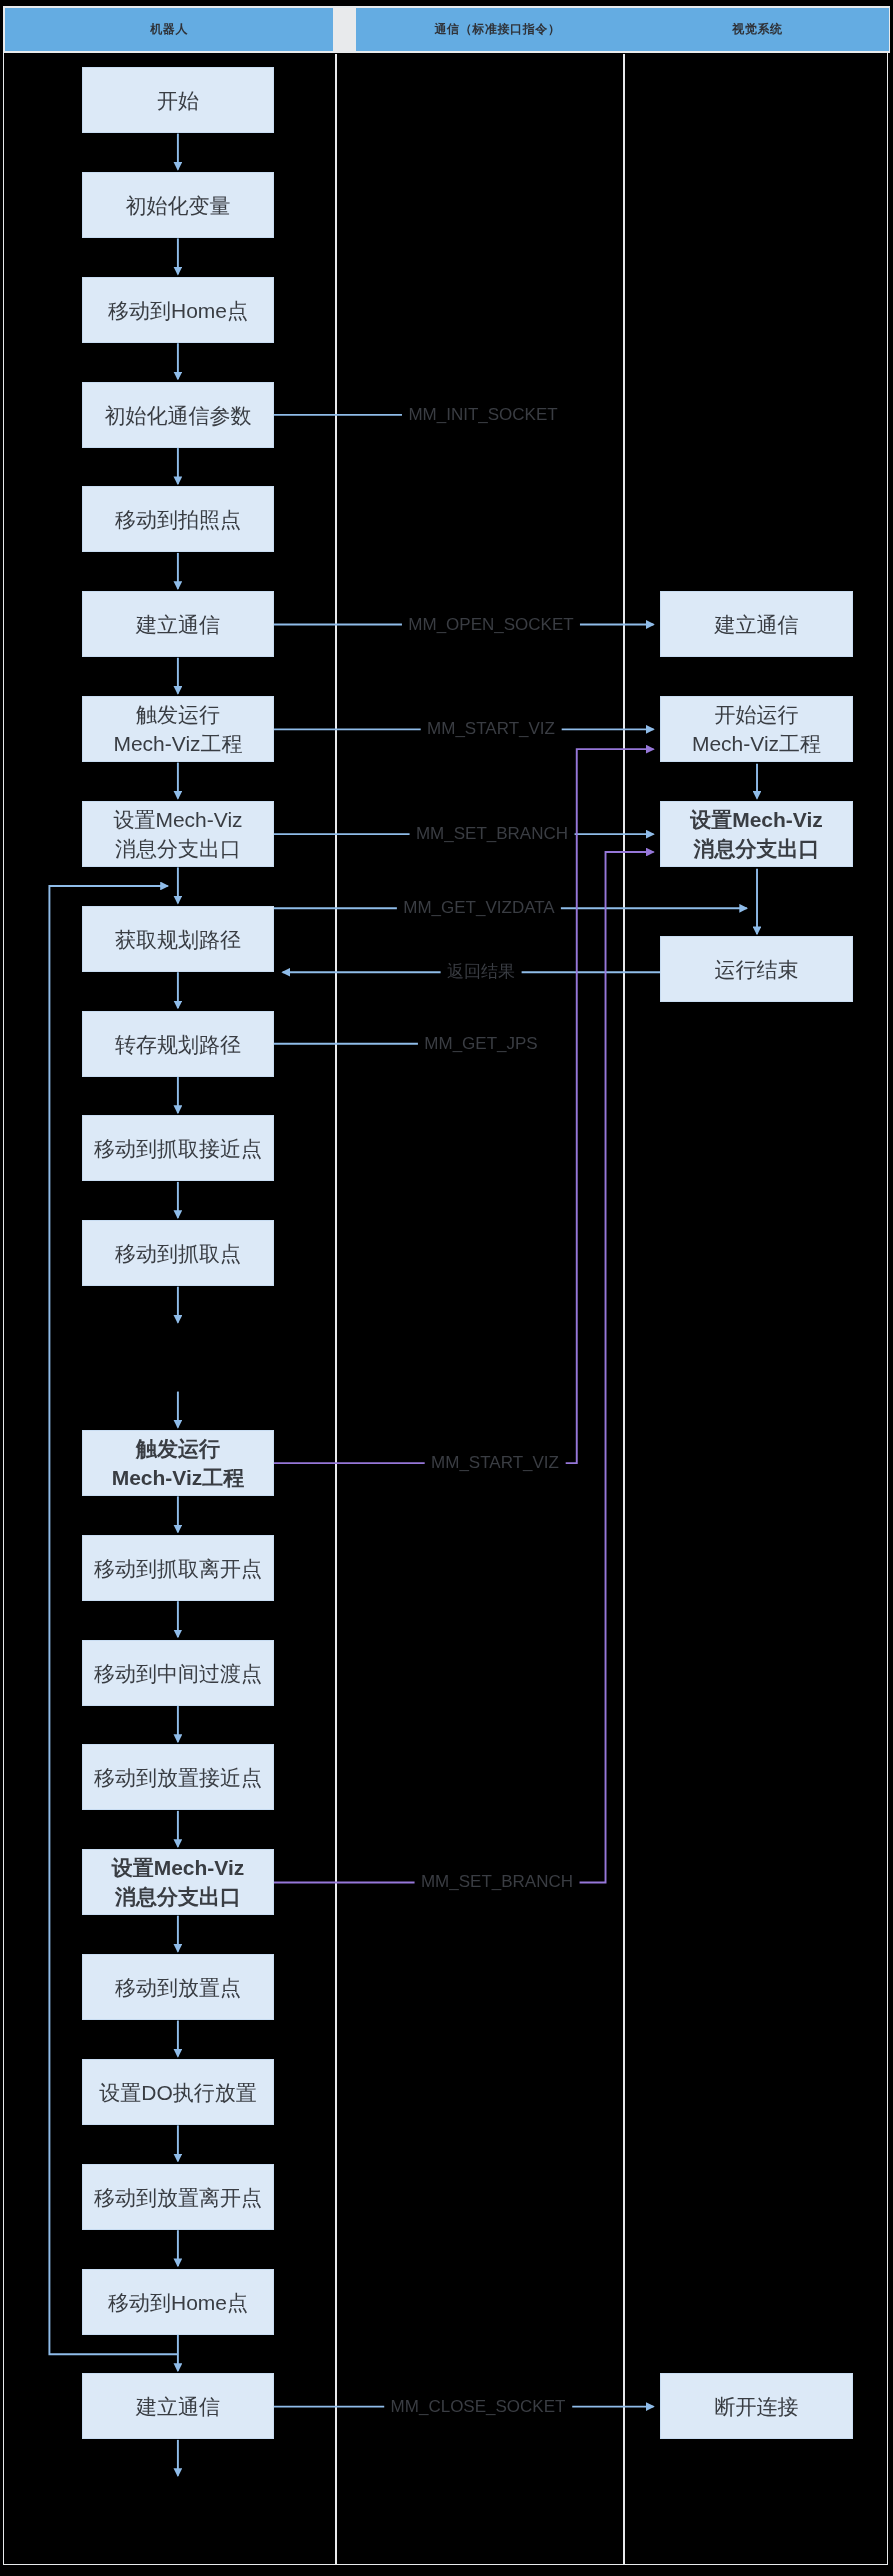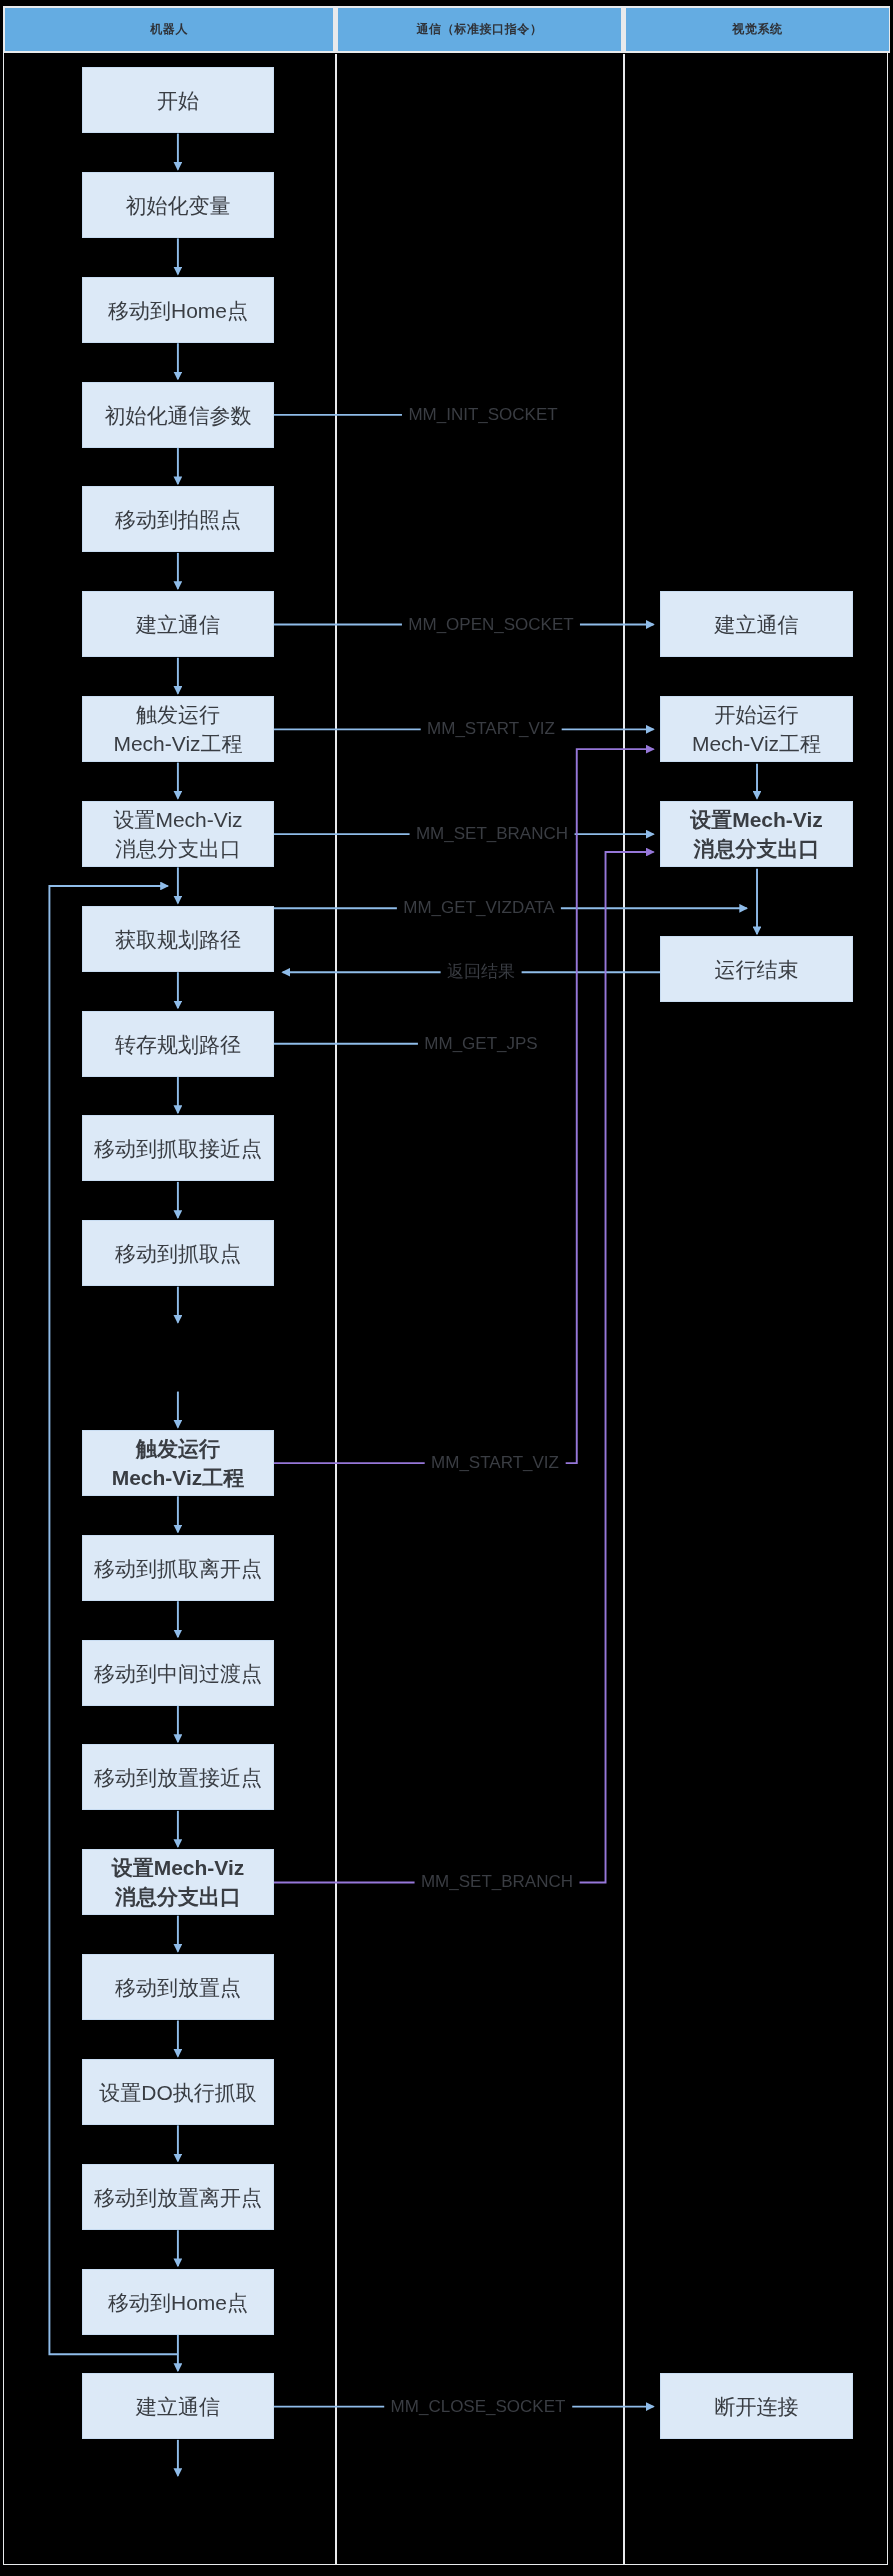--- a/index.html
+++ b/index.html
@@ -6,21 +6,21 @@
   .stage{position:relative;width:894px;height:2576px;background:var(--page-bg,#000);
          font-family:"Liberation Sans","DejaVu Sans",sans-serif;overflow:hidden;}
   .frame{position:absolute;left:3.2px;top:6.4px;width:883px;height:2557px;
          border:1.9px solid var(--frame,#E8EAEC);}
   .divider{position:absolute;top:54px;width:1.9px;height:2511px;background:var(--frame,#E8EAEC);}
   #divider-1{left:335px;} #divider-2{left:623px;}
   .header-bg{position:absolute;left:3.2px;top:6.4px;width:887px;height:47px;background:var(--frame,#E8EAEC);}
   .hcell{position:absolute;top:8.3px;height:43px;background:var(--header-bg,#64ACE2);
          display:flex;align-items:center;justify-content:center;
          font-size:12px;font-weight:bold;color:var(--header-text,#2F3238);letter-spacing:0.6px;}
-  #hc1{left:5.1px;width:328px;} #hc2{left:338px;width:283px;font-family:Liberation Mono, monospace;} #hc3{left:626px;width:263px;}
+  #hc1{left:5.1px;width:328px;} #hc2{left:356px;width:283px;font-family:Liberation Mono, monospace;} #hc3{left:626px;width:263px;}
   svg.lines{position:absolute;left:0;top:0;z-index:3;}
   svg.lines path,svg.lines line{fill:none;stroke-width:3px;}
   .blue-line{stroke:var(--line-blue,#8FBCE9);}
   .purple-line{stroke:var(--line-purple,#9677D9);}
   .box{position:absolute;width:192px;height:66px;left:82px;z-index:5;
        background:var(--box-bg,#DCE9F7);border:0.6px solid var(--box-border,#C9DDF2);
        box-sizing:border-box;display:flex;align-items:center;justify-content:center;
        text-align:center;font-size:21px;color:var(--box-text,#393D43);
        white-space:pre-line;line-height:29px;}
   .box.vis{left:660px;width:193px;}
@@ -130,21 +130,21 @@
   <div class="box" style="top:1115px">移动到抓取接近点</div>
   <div class="box" style="top:1220px">移动到抓取点</div>
   <div class="box bold" style="top:1430px">触发运行
 Mech-Viz工程</div>
   <div class="box" style="top:1535px">移动到抓取离开点</div>
   <div class="box" style="top:1640px">移动到中间过渡点</div>
   <div class="box" style="top:1744px">移动到放置接近点</div>
   <div class="box bold" style="top:1849px">设置Mech-Viz
 消息分支出口</div>
   <div class="box" style="top:1954px">移动到放置点</div>
-  <div class="box" style="top:2059px">设置DO执行抓取</div>
+  <div class="box" style="top:2059px">设置DO执行放置</div>
   <div class="box" style="top:2164px">移动到放置离开点</div>
   <div class="box" style="top:2269px">移动到Home点</div>
   <div class="box" style="top:2373px">建立通信</div>
 
   <div class="box vis" style="top:591px">建立通信</div>
   <div class="box vis" style="top:696px">开始运行
 Mech-Viz工程</div>
   <div class="box vis bold" style="top:801px">设置Mech-Viz
 消息分支出口</div>
   <div class="box vis" style="top:936px">运行结束</div>

